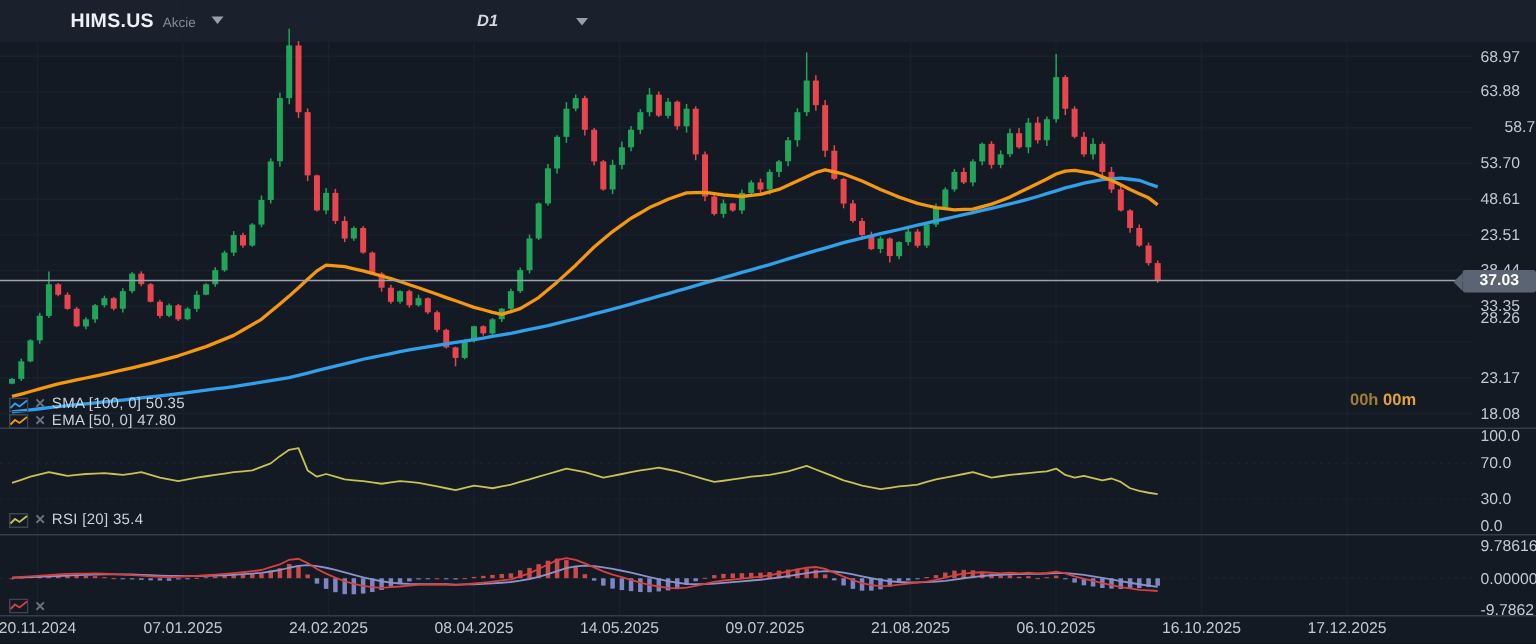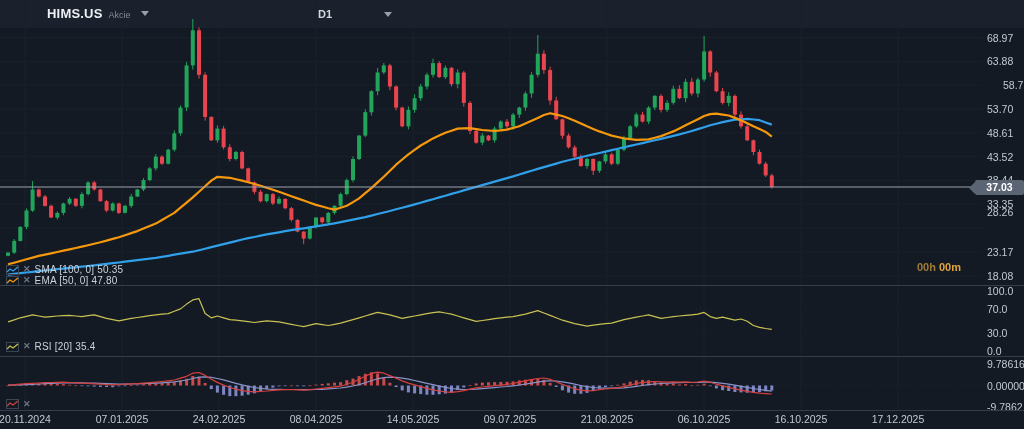--- a/index.html
+++ b/index.html
@@ -7,29 +7,29 @@
          font-family:"Liberation Sans",sans-serif;-webkit-font-smoothing:antialiased;}
   .hdr-strip{position:absolute;top:0;left:0;width:100%;height:28px;background:#1a212c;z-index:0;}
   svg.chart{position:absolute;top:0;left:0;z-index:1;}
   .ovl{position:absolute;z-index:2;}
   .sym-sel{top:6px;left:47px;display:flex;align-items:baseline;gap:6px;cursor:pointer;}
   .sym{font-size:13px;font-weight:bold;color:#edf0f4;letter-spacing:.2px;}
   .ityp{font-size:9px;color:#828b97;}
   .caret{width:0;height:0;border-left:4px solid transparent;border-right:4px solid transparent;
          border-top:5px solid #97a0ad;align-self:center;margin-left:4px;}
   .tf-sel{top:8px;left:318px;display:flex;align-items:center;cursor:pointer;}
-  .tf{font-size:11px;font-weight:bold;color:#d4d9e0;}
+  .tf{font-size:11px;font-weight:bold;color:#d4d9e0;font-style:italic;}
   .tf-sel .caret{margin-left:52px;}
   .axlbl{position:absolute;left:987px;font-size:10.5px;color:#c3c9d3;line-height:12px;white-space:nowrap;}
   .datelbl{position:absolute;top:413px;width:84px;text-align:center;font-size:10.5px;color:#c3c9d3;}
   .tag{top:180px;left:975px;width:49px;height:15px;background:#5a6472;color:#ffffff;
        font-size:10.5px;font-weight:bold;text-align:center;line-height:15px;border-radius:2px;}
   .tag::before{content:"";position:absolute;left:-6px;top:1.5px;width:0;height:0;
        border-top:6px solid transparent;border-bottom:6px solid transparent;border-right:6px solid #5a6472;}
-  .cd{top:261px;left:900px;width:78px;text-align:center;font-size:11px;font-weight:bold;}
+  .cd{top:261px;left:900px;width:78px;text-align:left;font-size:11px;font-weight:bold;}
   .cd .h{color:#a07c35;} .cd .m{color:#e2a33c;}
   .ind-row{position:absolute;display:flex;align-items:center;gap:4px;font-size:10px;color:#ccd2da;z-index:2;white-space:nowrap;}
   .mini-icon{width:13px;height:10px;display:inline-block;}
   .x-icon{color:#6c7585;font-size:9px;line-height:9px;cursor:pointer;font-weight:bold;}
   .ind-lbl{letter-spacing:.2px;}
 </style>
 </head>
 <body>
 
 <div class="stage">
@@ -498,21 +498,21 @@
   </div>
 
   <div class="ovl tag">37.03</div>
 
   <div id="price-axis">
       <div class="axlbl" style="top: 31.5px;">68.97</div>
       <div class="axlbl" style="top: 55.3212px;">63.88</div>
       <div class="axlbl" style="top: 79.1424px; padding-left: 16px;">58.79</div>
       <div class="axlbl" style="top: 102.964px;">53.70</div>
       <div class="axlbl" style="top: 126.785px;">48.61</div>
-      <div class="axlbl" style="top: 150.606px;">43.52</div>
+      <div class="axlbl" style="top: 150.606px;">23.51</div>
       <div class="axlbl" style="top: 174.38px;">38.44</div>
       <div class="axlbl" style="top: 198.202px;">33.35</div>
       <div class="axlbl" style="top: 206px;">28.26</div>
       <div class="axlbl" style="top: 245.844px;">23.17</div>
       <div class="axlbl" style="top: 269.665px;">18.08</div>
       <div class="axlbl" style="top: 285px;">100.0</div>
       <div class="axlbl" style="top: 302.85px;">70.0</div>
       <div class="axlbl" style="top: 326.65px;">30.0</div>
       <div class="axlbl" style="top: 344.5px;">0.0</div>
       <div class="axlbl" style="top: 358px;">9.78616</div>

